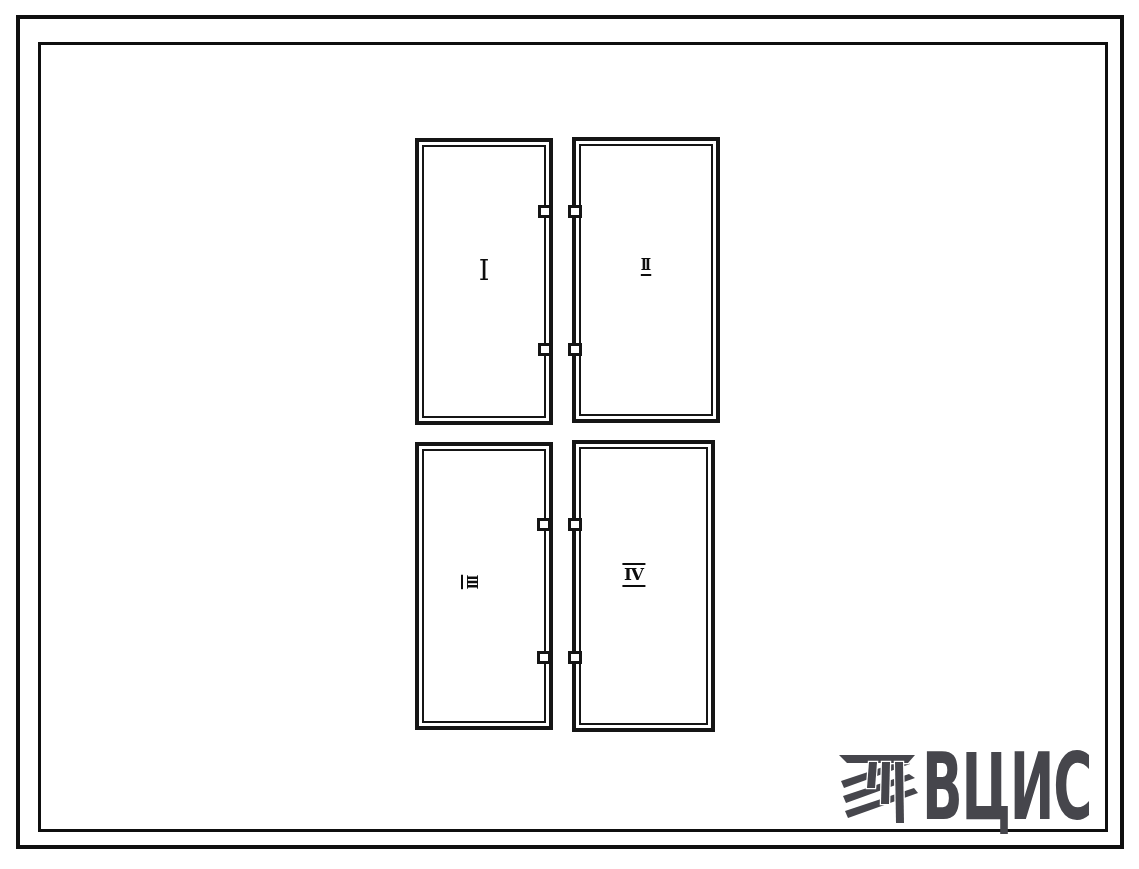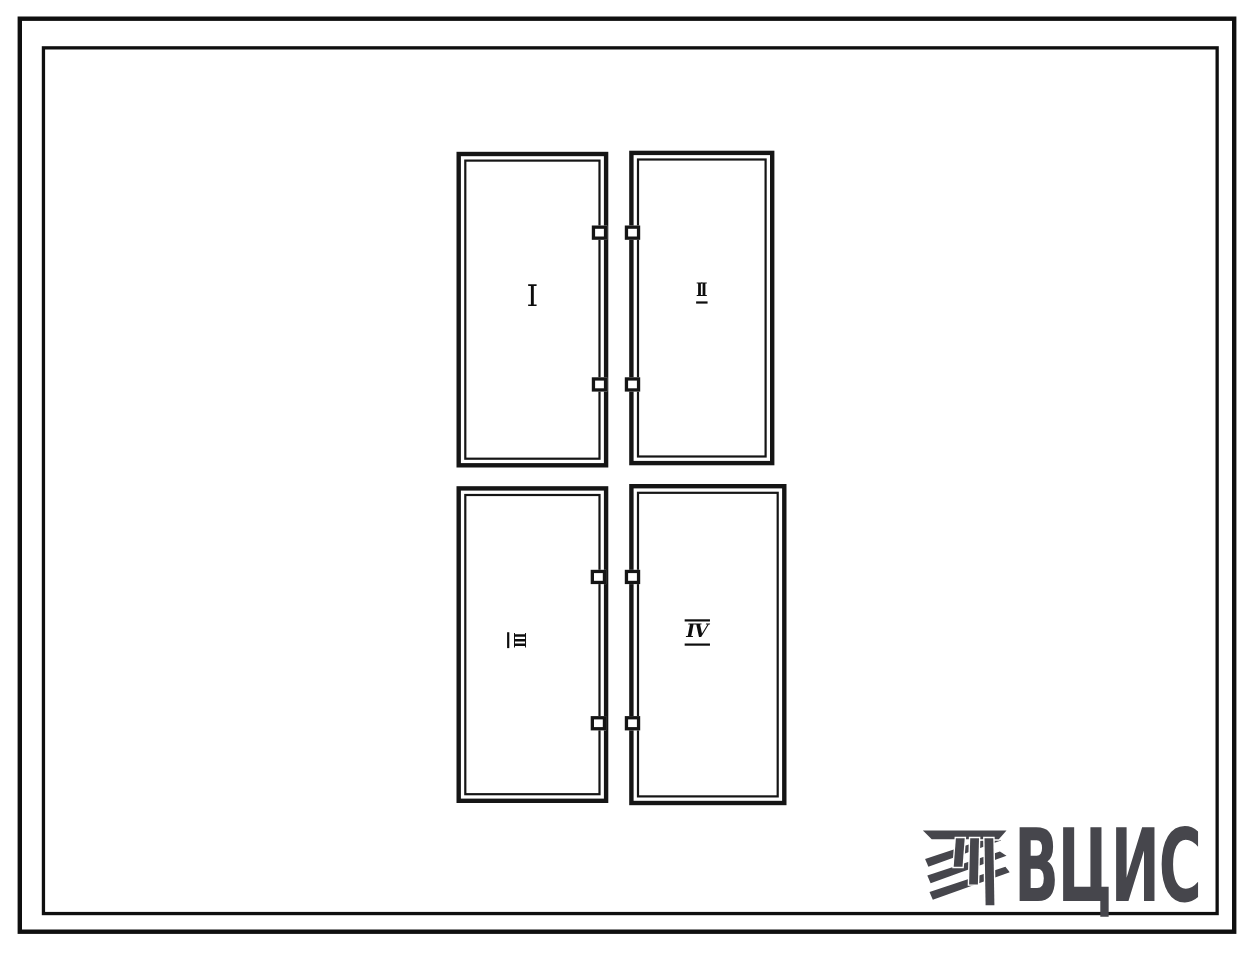--- a/index.html
+++ b/index.html
@@ -20,23 +20,23 @@
     border:3px solid #0f0f0f;box-sizing:border-box;background:#ffffff;
   }
   
   .panel{
     position:absolute;border:4px solid #151515;box-sizing:border-box;background:#ffffff;
   }
   .panel-inner{
     position:absolute;inset:3px;border:2px solid #151515;
   }
   #panel-1{left:415px;top:138px;width:138px;height:287px;}
-  #panel-2{left:572px;top:137px;width:132px;height:286px;}
+  #panel-2{left:572px;top:137px;width:148px;height:286px;}
   #panel-3{left:415px;top:442px;width:138px;height:288px;}
-  #panel-4{left:572px;top:440px;width:143px;height:292px;font-style:italic;}
+  #panel-4{left:572px;top:440px;width:143px;height:292px;}
   
   .lbl{
     position:absolute;color:#0d0d0d;
     left:50%;top:50%;transform:translate(-50%,-50%);
     line-height:1;white-space:nowrap;
   }
   .lbl-1{font-size:27px;margin-top:-12px;}
   .lbl-2{
     font-size:17px;font-weight:bold;letter-spacing:-3px;
     border-bottom:2px solid #0d0d0d;padding:0 3px 1px 0;

